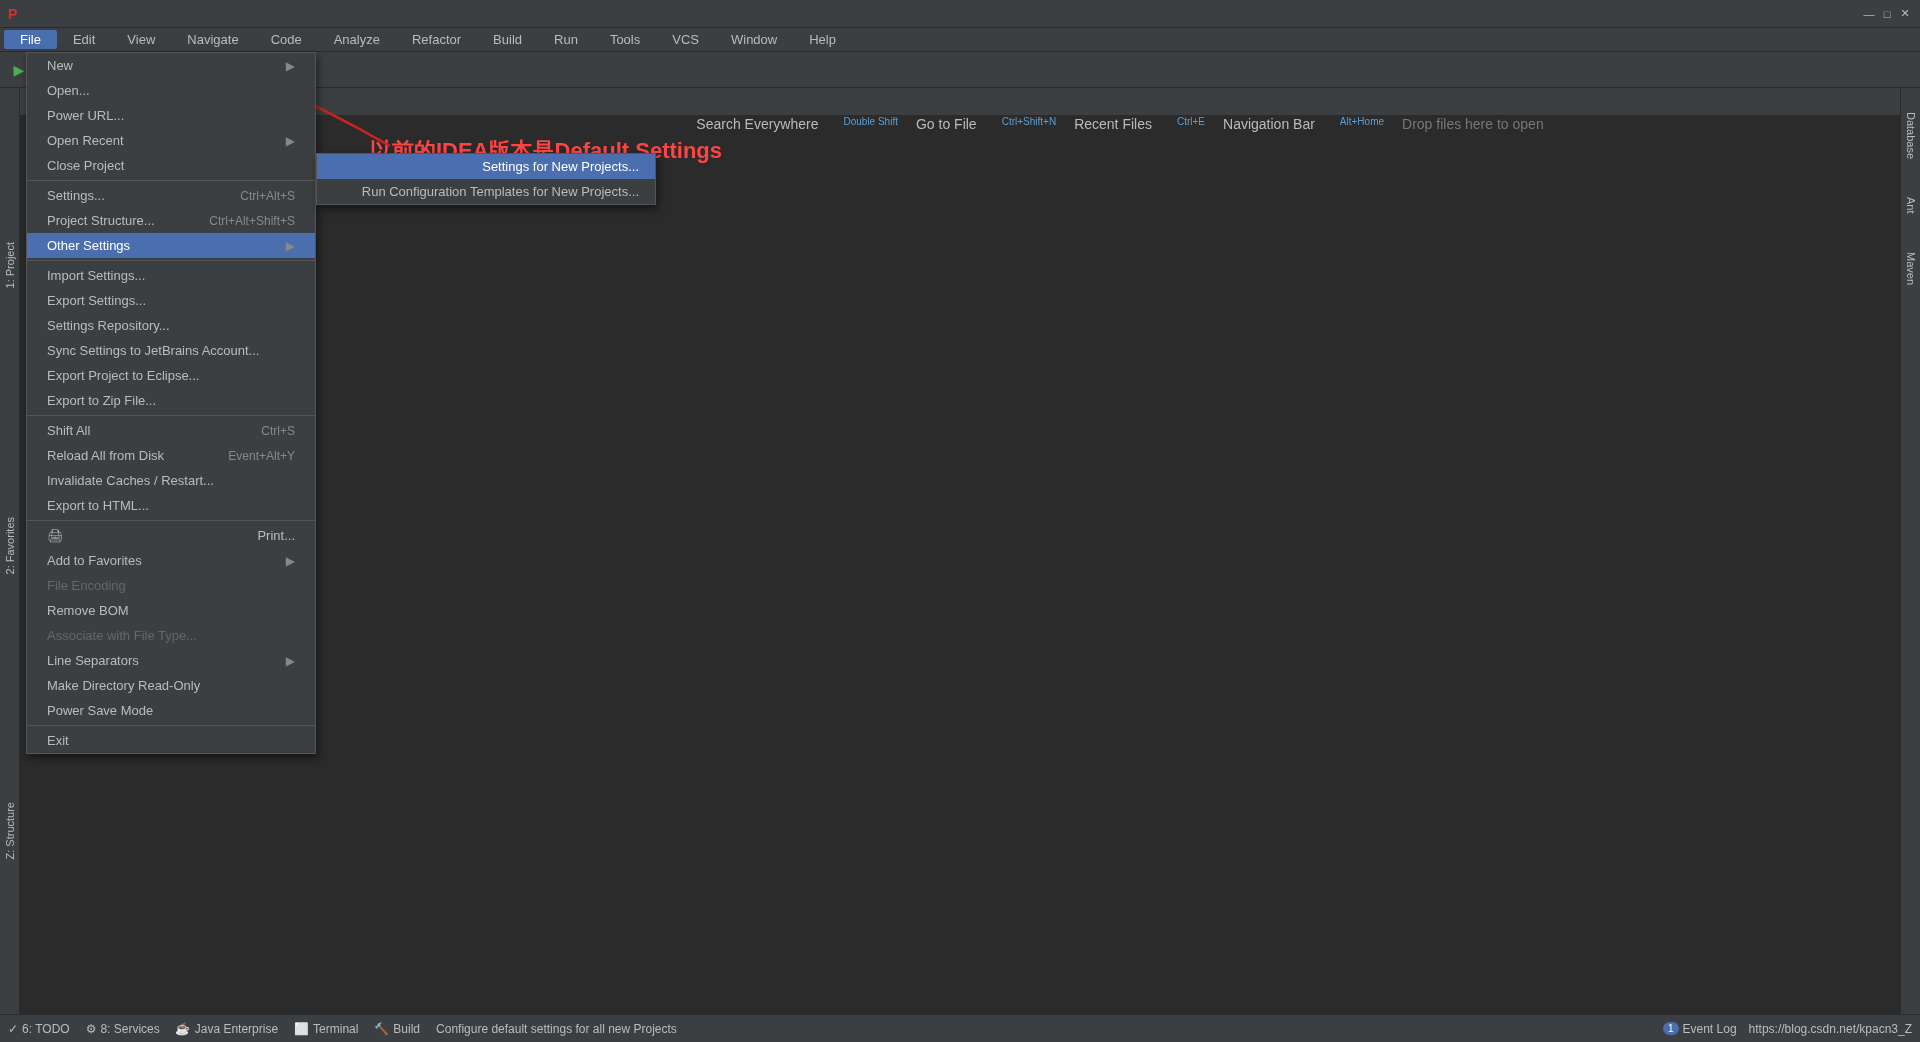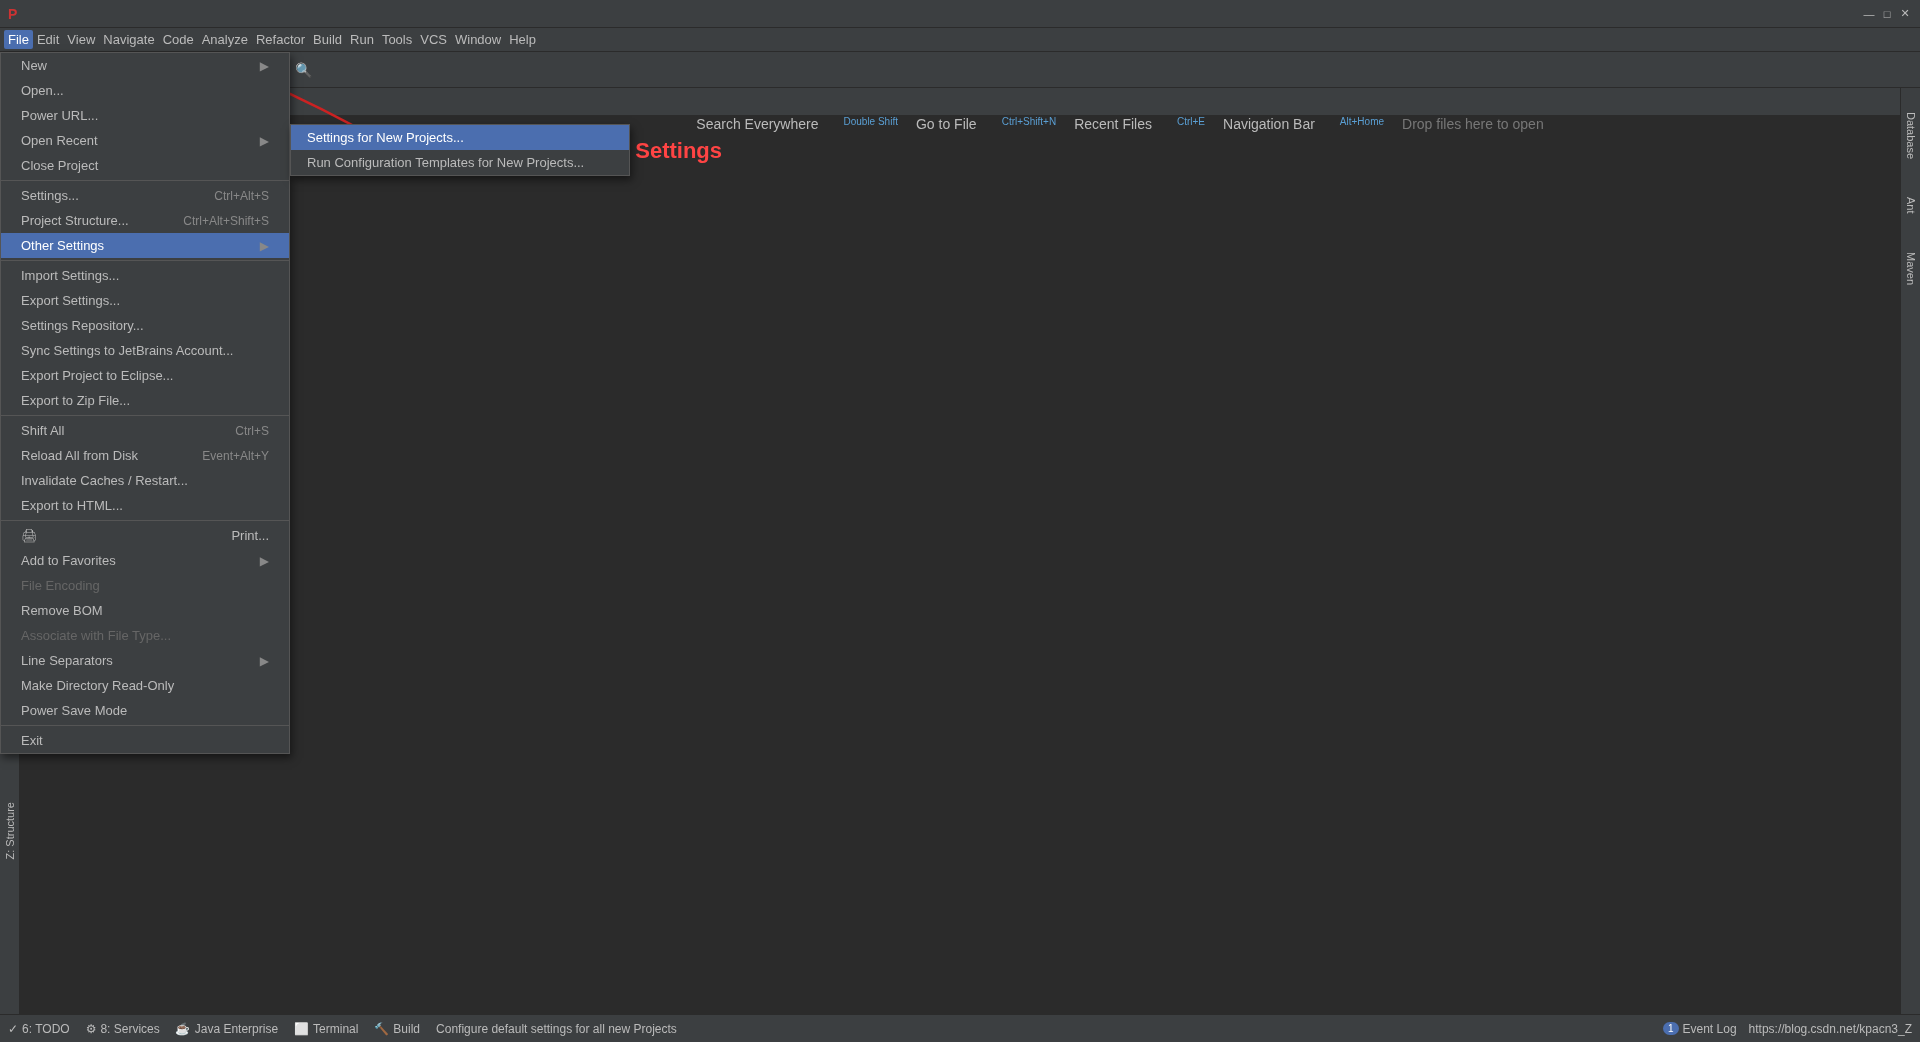--- a/index.html
+++ b/index.html
@@ -48,21 +48,21 @@
     
     .menu-bar {
       height: 24px;
       background: #3c3f41;
       display: flex;
       align-items: center;
       padding: 0 4px;
       border-bottom: 1px solid #2b2b2b;
     }
     .menu-item {
-      padding: 2px 4px;
+      padding: 2px 16px;
       color: #bbbbbb;
       font-size: 13px;
       cursor: pointer;
       border-radius: 2px;
     }
     .menu-item:hover, .menu-item.active {
       background: #4b6eaf;
       color: #ffffff;
     }
     .menu-item.active {
@@ -427,21 +427,21 @@
       <span>Event Log</span>
     </div>
     <div class="status-item">
       <span>https://blog.csdn.net/kpacn3_Z</span>
     </div>
   </div>
 </div>
 
 <div class="dropdown-overlay">
 
-  <div class="dropdown-menu" style="margin-top:0; min-width:290px;">
+  <div class="dropdown-menu" style="margin-top:0; min-width:290px;margin-left:26px;">
     <div class="dropdown-item">
       <span>New</span>
       <span class="submenu-arrow">▶</span>
     </div>
     <div class="dropdown-item">
       <span>Open...</span>
     </div>
     <div class="dropdown-item">
       <span>Power URL...</span>
     </div>
@@ -526,21 +526,21 @@
     </div>
     <div class="dropdown-item">
       <span>Power Save Mode</span>
     </div>
     <div class="dropdown-separator"></div>
     <div class="dropdown-item">
       <span>Exit</span>
     </div>
   </div>
 
-  <div style="position:relative; margin-top: 72px;">
+  <div style="position:relative; margin-top: 101px; text-align: right;">
     <div class="dropdown-menu submenu" style="position:static; min-width:340px;">
       <div class="submenu-item highlighted">
         <span>Settings for New Projects...</span>
       </div>
       <div class="submenu-item">
         <span>Run Configuration Templates for New Projects...</span>
       </div>
     </div>
   </div>
 </div>

